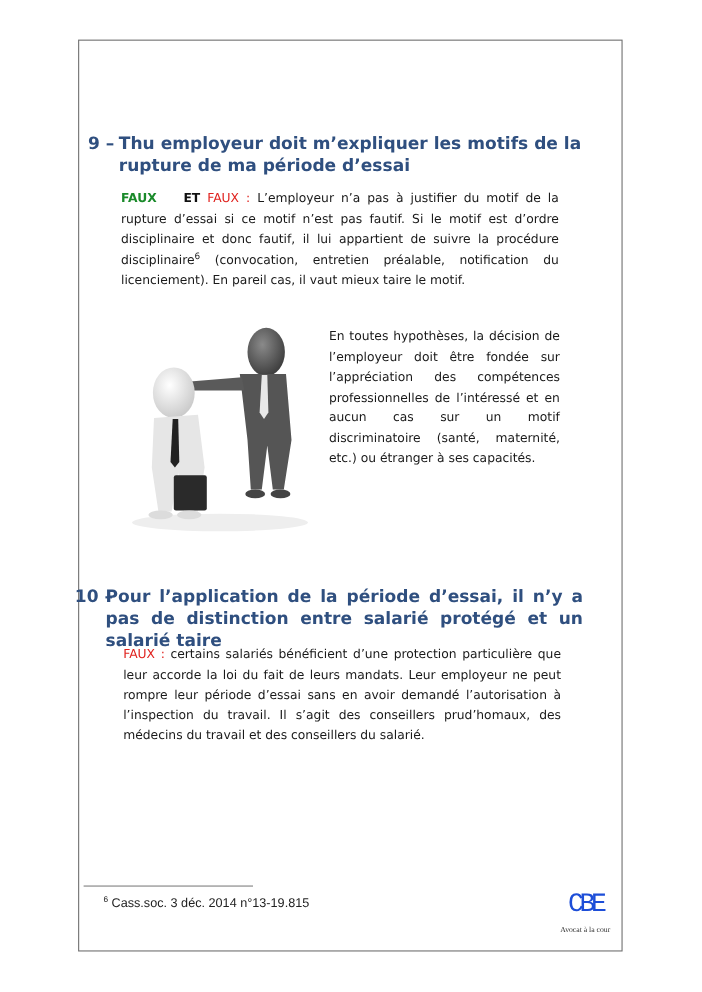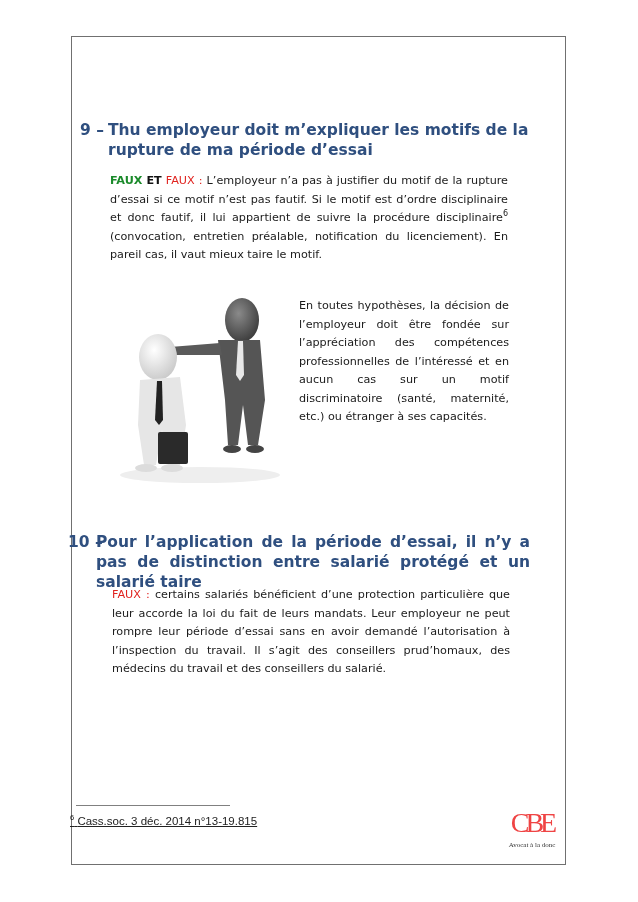--- a/index.html
+++ b/index.html
@@ -3,29 +3,29 @@
 <meta charset="utf-8">
 <style>
   html, body { margin: 0; padding: 0; background: #ffffff; }
   body { width: 638px; height: 902px; position: relative; overflow: hidden; font-family: "Liberation Sans", sans-serif; color: #111; }
   .frame { position: absolute; left: 71px; top: 36px; width: 495px; height: 829px; border: 1.5px solid #707070; box-sizing: border-box; }
   .heading { position: absolute; color: #2f4f7f; font-family: "DejaVu Sans", sans-serif; font-weight: bold; font-size: 15.5px; line-height: 20px; }
   .heading .num { position: absolute; left: 0; top: 0; }
   .heading .text { display: block; }
   .para { position: absolute; font-family: "DejaVu Sans", sans-serif; font-size: 11.2px; line-height: 18.5px; text-align: justify; color: #1a1a1a; }
   .vrai { color: #1a8a2a; font-weight: bold; }
-  .et { color: #111; font-weight: bold; }
+  .et { color: #111; font-weight: bold; margin-left: 18px; }
   .faux { color: #e0231f; font-weight: normal; }
   .sup { font-size: 8px; vertical-align: super; line-height: 0; }
   .illus { position: absolute; left: 110px; top: 285px; width: 180px; height: 200px; }
   .foot-rule { position: absolute; left: 76px; top: 805px; width: 154px; height: 0; border-top: 1px solid #808080; }
-  .footnote { position: absolute; left: 70px; top: 813px; font-family: "Liberation Sans", sans-serif; font-size: 11.5px; color: #222; text-decoration: underline; }
+  .footnote { position: absolute; left: 94px; top: 813px; font-family: "Liberation Sans", sans-serif; font-size: 11.5px; color: #222; }
   .footnote .fsup { font-size: 7.5px; vertical-align: super; }
   .logo { position: absolute; left: 500px; top: 806px; width: 64px; height: 56px; text-align: center; }
-  .logo .mark { font-family: Liberation Serif, serif; color: #ef4444; font-size: 28px; letter-spacing: -4px; line-height: 34px; }
+  .logo .mark { font-family: Liberation Mono, monospace; color: #1d4ed8; font-size: 24px; letter-spacing: -4px; line-height: 34px; }
   .logo .tag { font-family: "Liberation Serif", serif; font-size: 7px; color: #333; line-height: 10px; }
 </style>
 </head>
 <body>
 
 <div class="frame"></div>
 
 <div class="heading" style="left:80px; top:120px; width:462px; padding-left:0;">
   <span class="num">9 –</span>
   <span class="text" style="padding-left:28px; text-indent:0;">Thu employeur doit m’expliquer les motifs de la rupture de ma période d’essai</span>
@@ -83,14 +83,14 @@
 </div>
 
 <div class="foot-rule"></div>
 <div class="footnote">
   <span class="fsup">6</span>
   <span>Cass.soc. 3 déc. 2014 n°13-19.815</span>
 </div>
 
 <div class="logo">
   <div class="mark">CBE</div>
-  <div class="tag">Avocat à la donc</div>
+  <div class="tag">Avocat à la cour</div>
 </div>
 
 </body></html>

